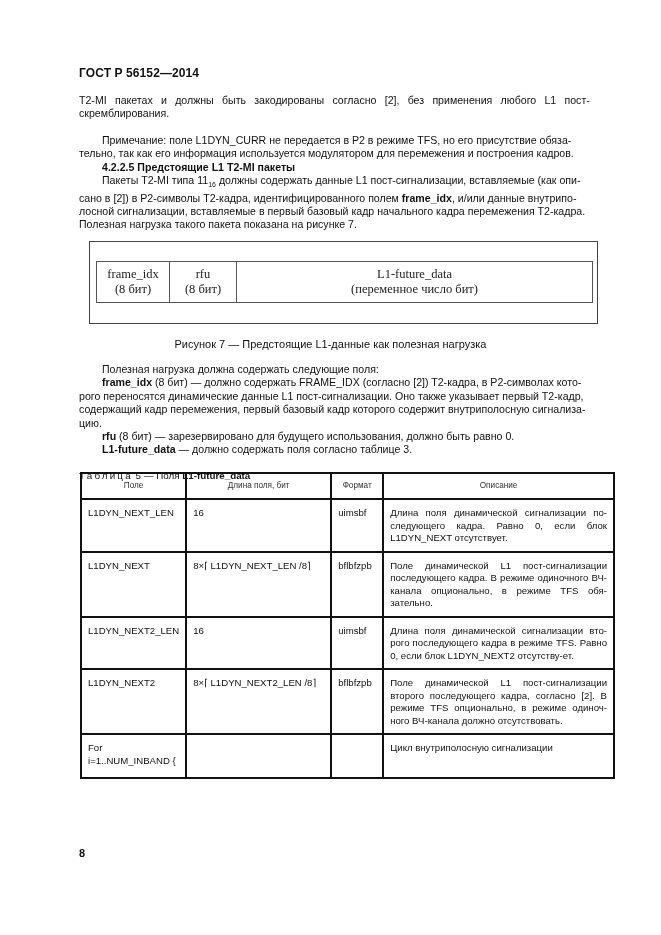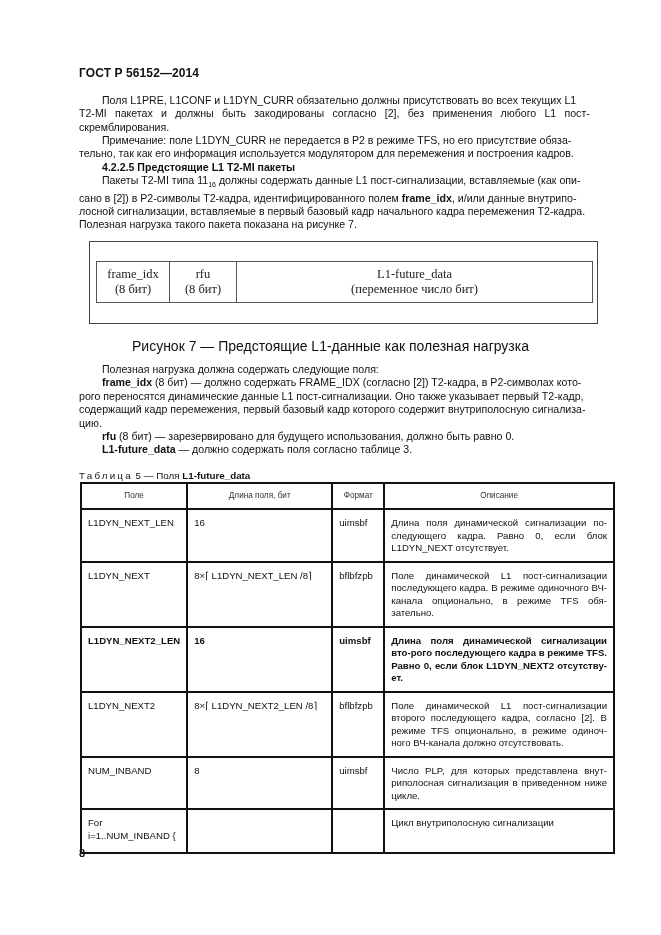--- a/index.html
+++ b/index.html
@@ -10,37 +10,36 @@
   .para { font-size: 10.6px; line-height: 13.4px; text-align: justify; width: 536px; left: 79px; }
   .para .ln { display: block; white-space: nowrap; }
   .para .ind { padding-left: 23px; }
   .para b { font-weight: bold; }
   .fig-outer { left: 89px; top: 241px; width: 507px; height: 81px; border: 1px solid #444; }
   .fig-row { left: 96px; top: 261px; width: 495px; height: 40px; border: 1px solid #555; display: flex;
              font-family: "Liberation Serif", serif; font-size: 12.5px; color: #222; }
   .fig-cell { display: flex; flex-direction: column; align-items: center; justify-content: center;
               border-right: 1px solid #555; line-height: 15px; }
   .fig-cell:last-child { border-right: none; }
-  .caption { left: 0; width: 661px; top: 338px; text-align: center; font-size: 14px; }
+  .caption { left: 0; width: 661px; top: 338px; text-align: center; font-size: 11px; }
   .tbl-cap { left: 79px; top: 470px; font-size: 9.8px; }
   .tbl-cap .sp { letter-spacing: 2.2px; }
-  table.t3 { position: absolute; left: 80px; top: 482px; border-collapse: collapse; width: 535px;
+  table.t3 { position: absolute; left: 80px; top: 472px; border-collapse: collapse; width: 535px;
              font-size: 9.6px; line-height: 12.5px; }
   table.t3 td, table.t3 th { border: 2px solid #111; vertical-align: top; padding: 7px 6px 6px 6px; }
   table.t3 th { font-weight: normal; font-size: 8.2px; color: #333; vertical-align: middle; height: 16px; padding: 4px 4px; text-align: center; }
   table.t3 td.desc { text-align: justify; }
   .pgnum { left: 79px; top: 847px; font-size: 11px; font-weight: bold; }
 </style>
 </head>
 <body>
 
 <div class="abs hdr">ГОСТ Р 56152—2014</div>
 
 <div class="abs para" style="top:94px;">
-  <span class="ln ind">Поля L1PRE, L1CONF и L1DYN_CURR обязательно должны присутствовать во всех текущих L1</span>
   <span class="ln" style="word-spacing:5.3px;">T2-MI пакетах и должны быть закодированы согласно [2], без применения любого L1 пост-</span>
   <span class="ln">скремблирования.</span>
 </div>
 
 <div class="abs para" style="top:134px;">
   <span class="ln ind">Примечание: поле L1DYN_CURR не передается в P2 в режиме TFS, но его присутствие обяза-</span>
   <span class="ln">тельно, так как его информация используется модулятором для перемежения и построения кадров.</span>
 </div>
 
 <div class="abs para" style="top:161px;">
@@ -106,37 +105,31 @@
       <td>16</td>
       <td>uimsbf</td>
       <td class="desc">Длина поля динамической сигнализации по-следующего кадра. Равно 0, если блок L1DYN_NEXT отсутствует.</td>
     </tr>
     <tr style="height:58px;">
       <td>L1DYN_NEXT</td>
       <td>8×⌈ L1DYN_NEXT_LEN /8⌉</td>
       <td>bflbfzpb</td>
       <td class="desc">Поле динамической L1 пост-сигнализации последующего кадра. В режиме одиночного ВЧ-канала опционально, в режиме TFS обя-зательно.</td>
     </tr>
-    <tr style="height:62px;font-weight:bold;">
+    <tr style="height:52px;">
       <td>L1DYN_NEXT2_LEN</td>
       <td>16</td>
       <td>uimsbf</td>
       <td class="desc">Длина поля динамической сигнализации вто-рого последующего кадра в режиме TFS. Равно 0, если блок L1DYN_NEXT2 отсутству-ет.</td>
     </tr>
     <tr style="height:58px;">
       <td>L1DYN_NEXT2</td>
       <td>8×⌈ L1DYN_NEXT2_LEN /8⌉</td>
       <td>bflbfzpb</td>
       <td class="desc">Поле динамической L1 пост-сигнализации второго последующего кадра, согласно [2]. В режиме TFS опционально, в режиме одиноч-ного ВЧ-канала должно отсутствовать.</td>
-    </tr>
-    <tr style="height:48px;">
-      <td>NUM_INBAND</td>
-      <td>8</td>
-      <td>uimsbf</td>
-      <td class="desc">Число PLP, для которых представлена внут-риполосная сигнализация в приведенном ниже цикле.</td>
     </tr>
     <tr style="height:44px;">
       <td>For i=1..NUM_INBAND {</td>
       <td></td>
       <td></td>
       <td class="desc">Цикл внутриполосную сигнализации</td>
     </tr>
   </tbody>
 </table>
 

